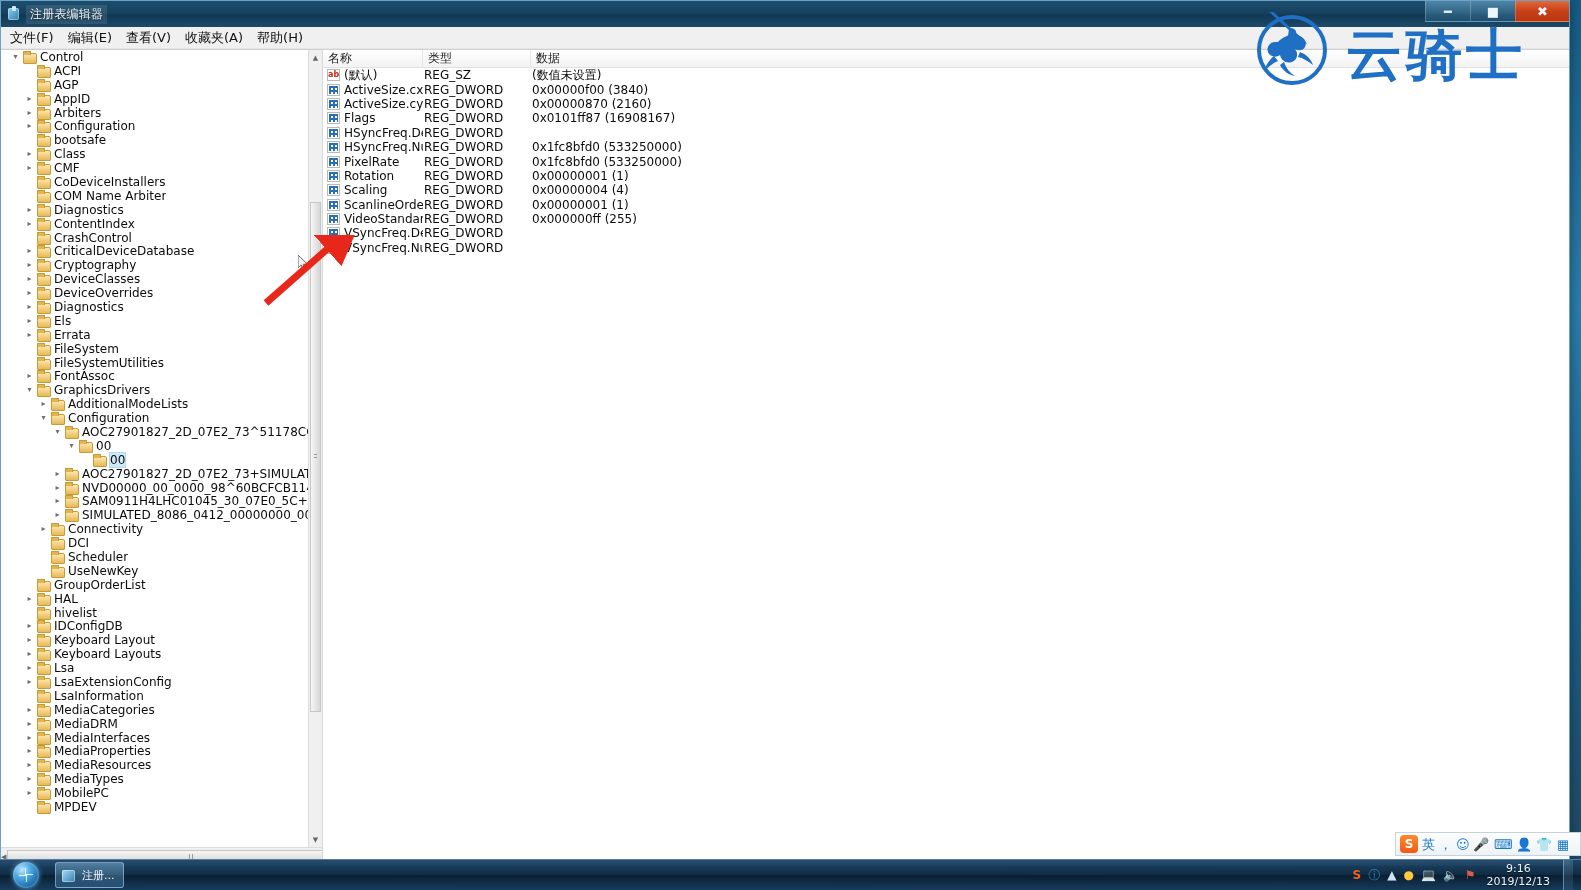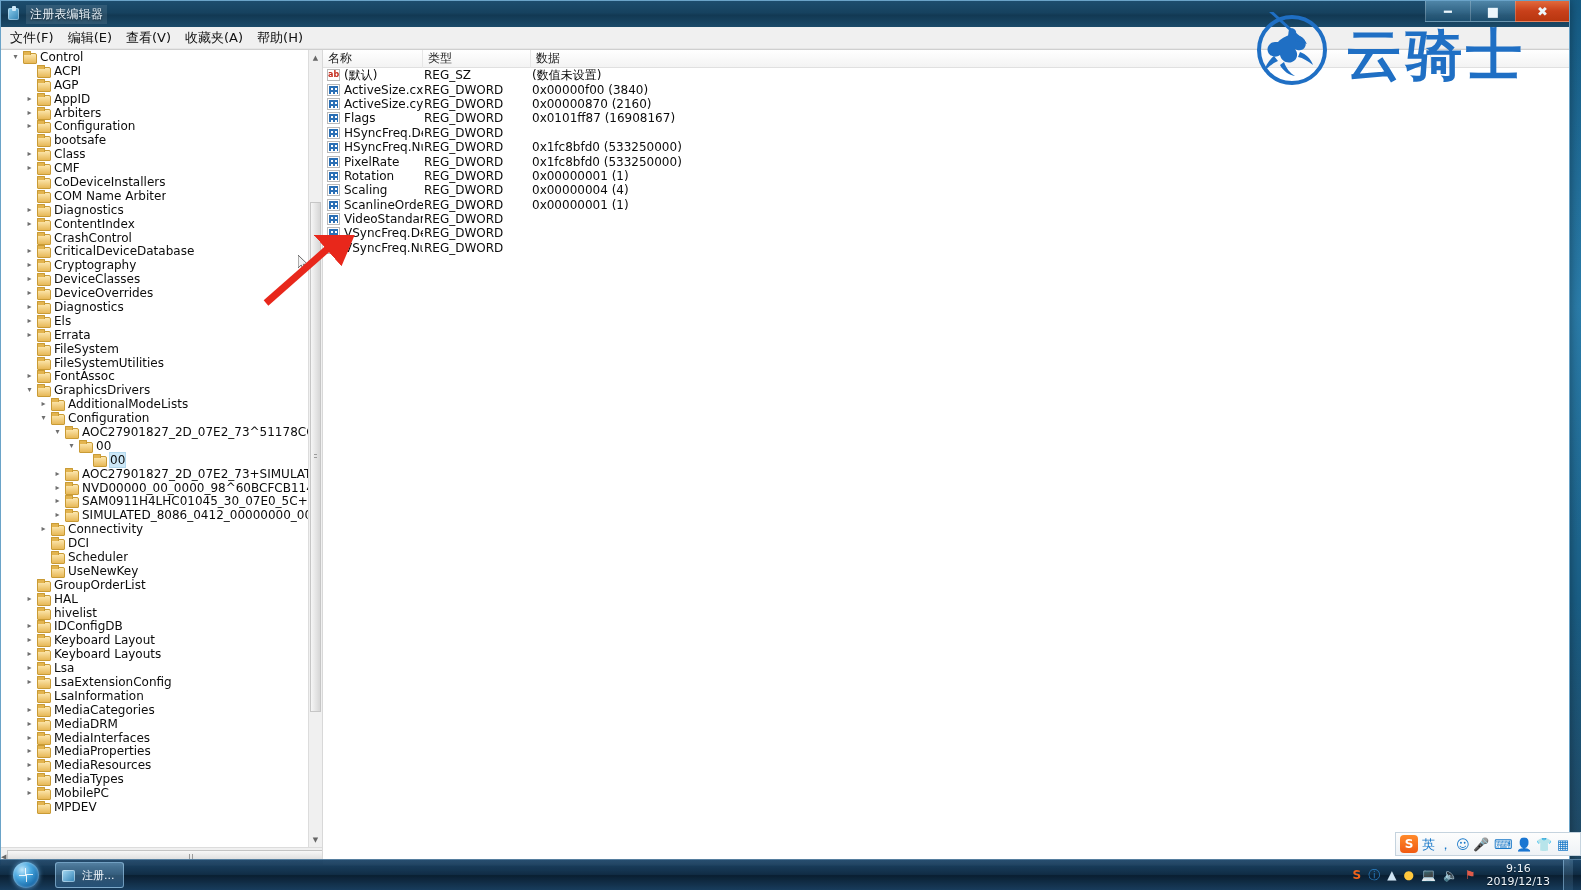--- a/index.html
+++ b/index.html
@@ -780,20 +780,21 @@
             </div>
             <div class="ctype">REG_DWORD</div>
             <div class="cdata">0x00000001 (1)</div>
           </div>
           <div class="lrow">
             <div class="cname">
               <span class="vicon dw"></span>
               <span class="vname">VideoStandard</span>
             </div>
             <div class="ctype">REG_DWORD</div>
+            <div class="cdata">0x000000ff (255)</div>
           </div>
           <div class="lrow">
             <div class="cname">
               <span class="vicon dw"></span>
               <span class="vname">VSyncFreq.Den...</span>
             </div>
             <div class="ctype">REG_DWORD</div>
           </div>
           <div class="lrow">
             <div class="cname">

